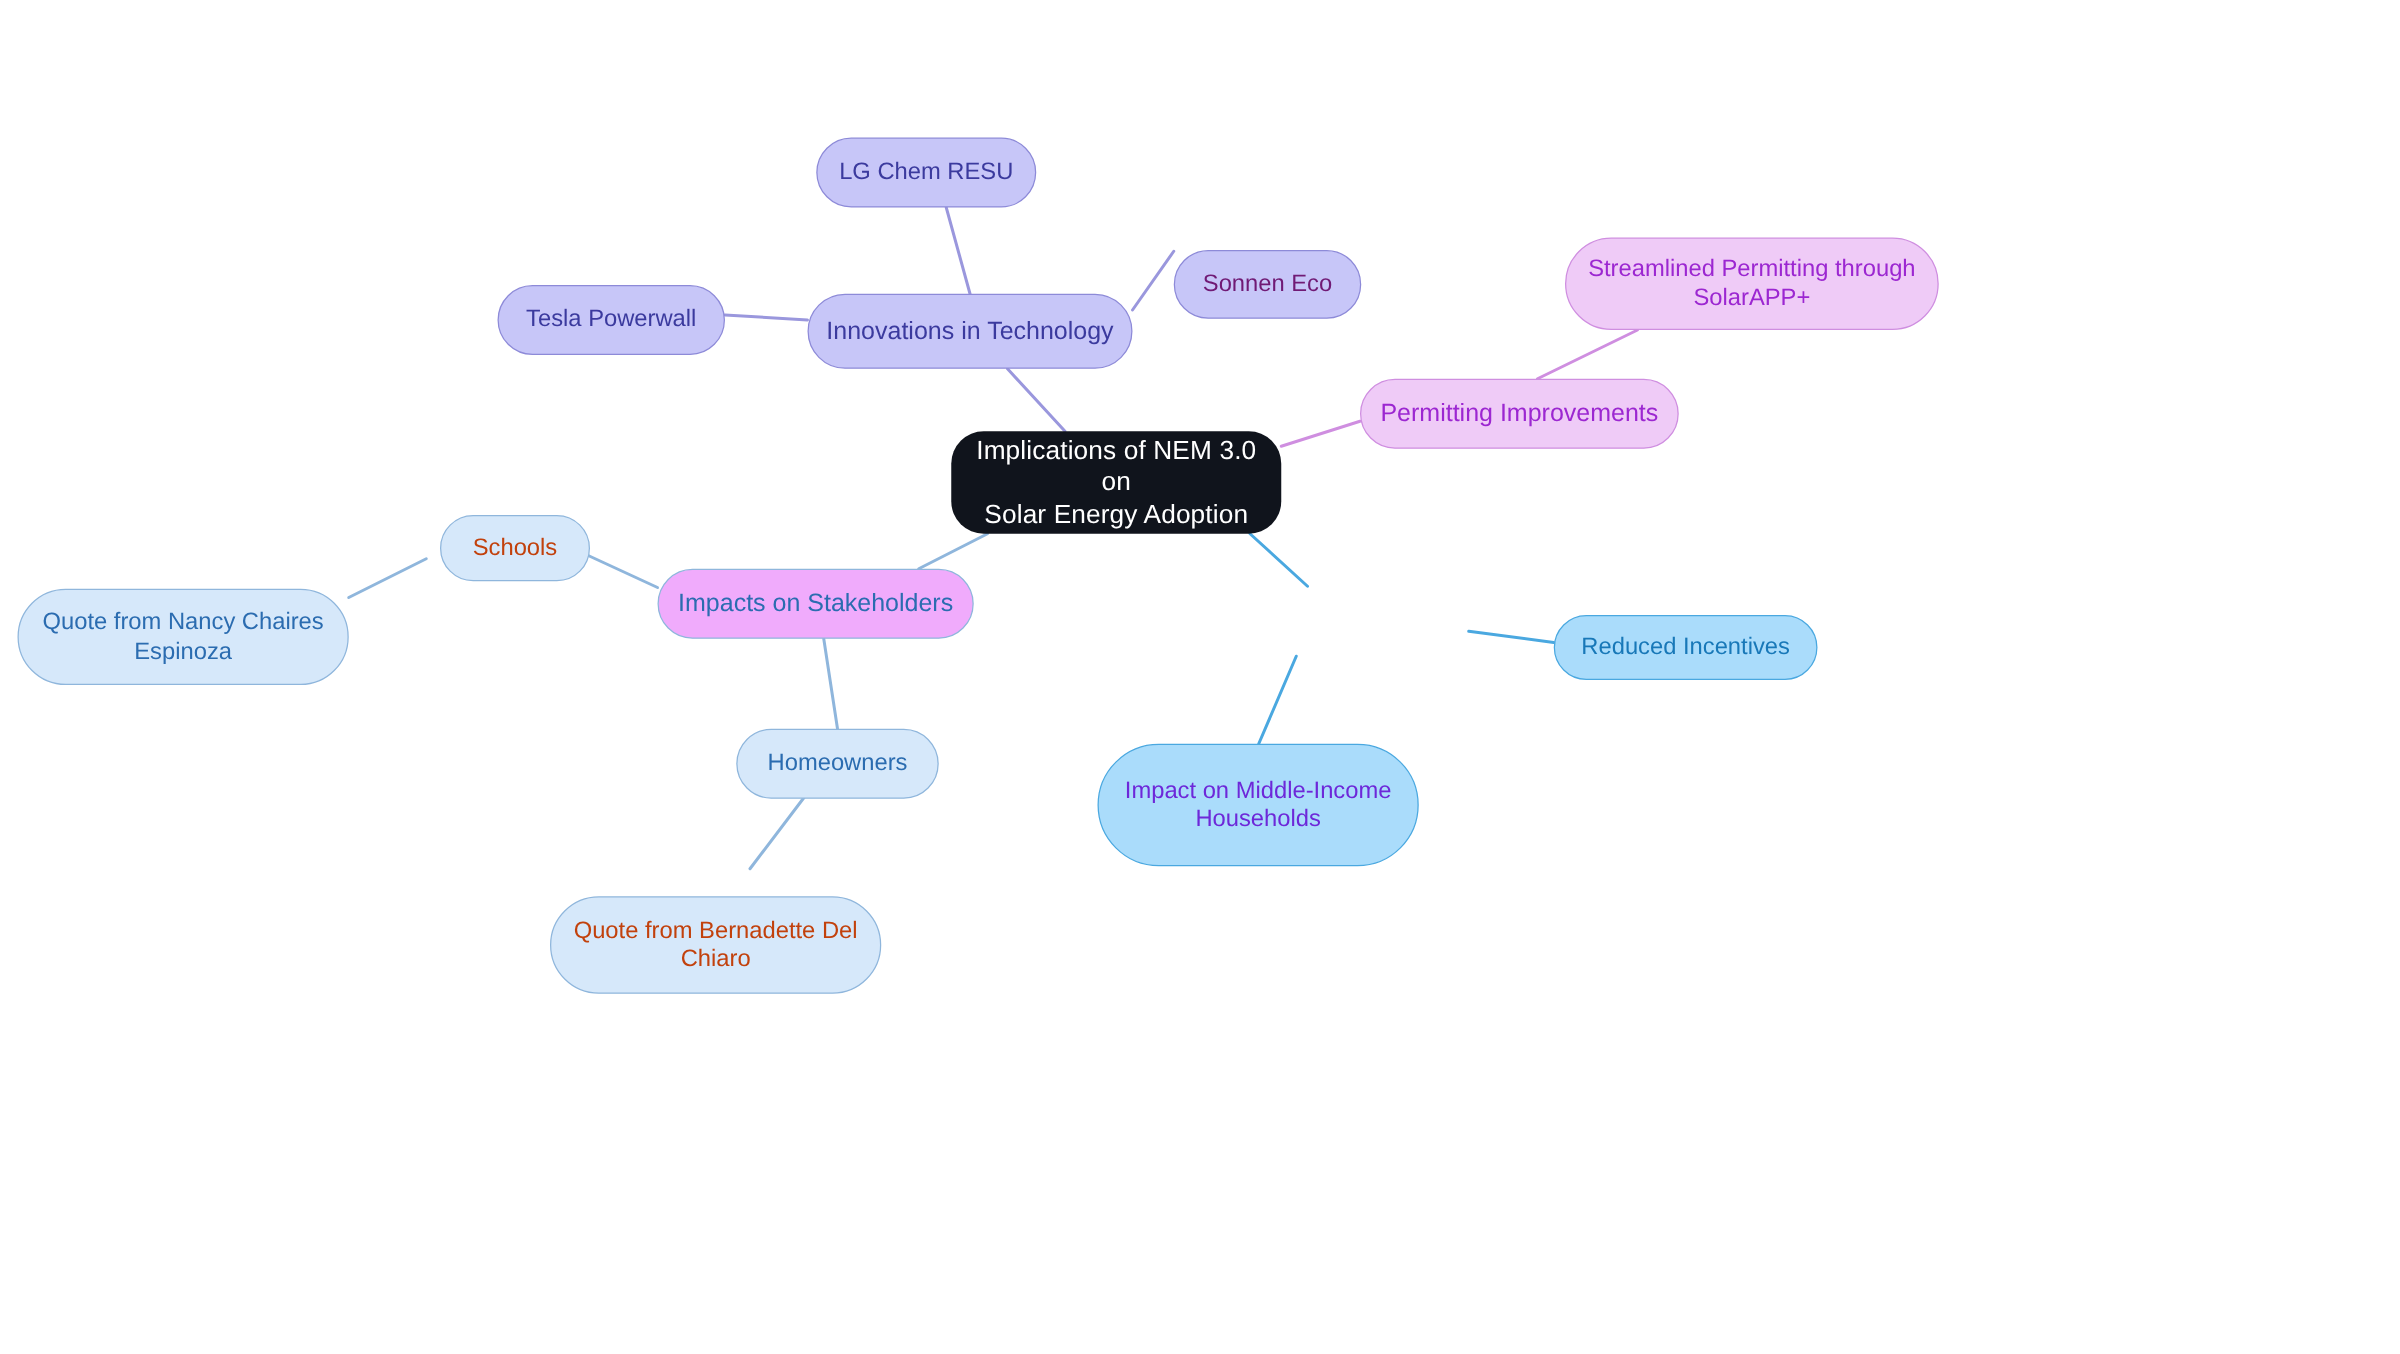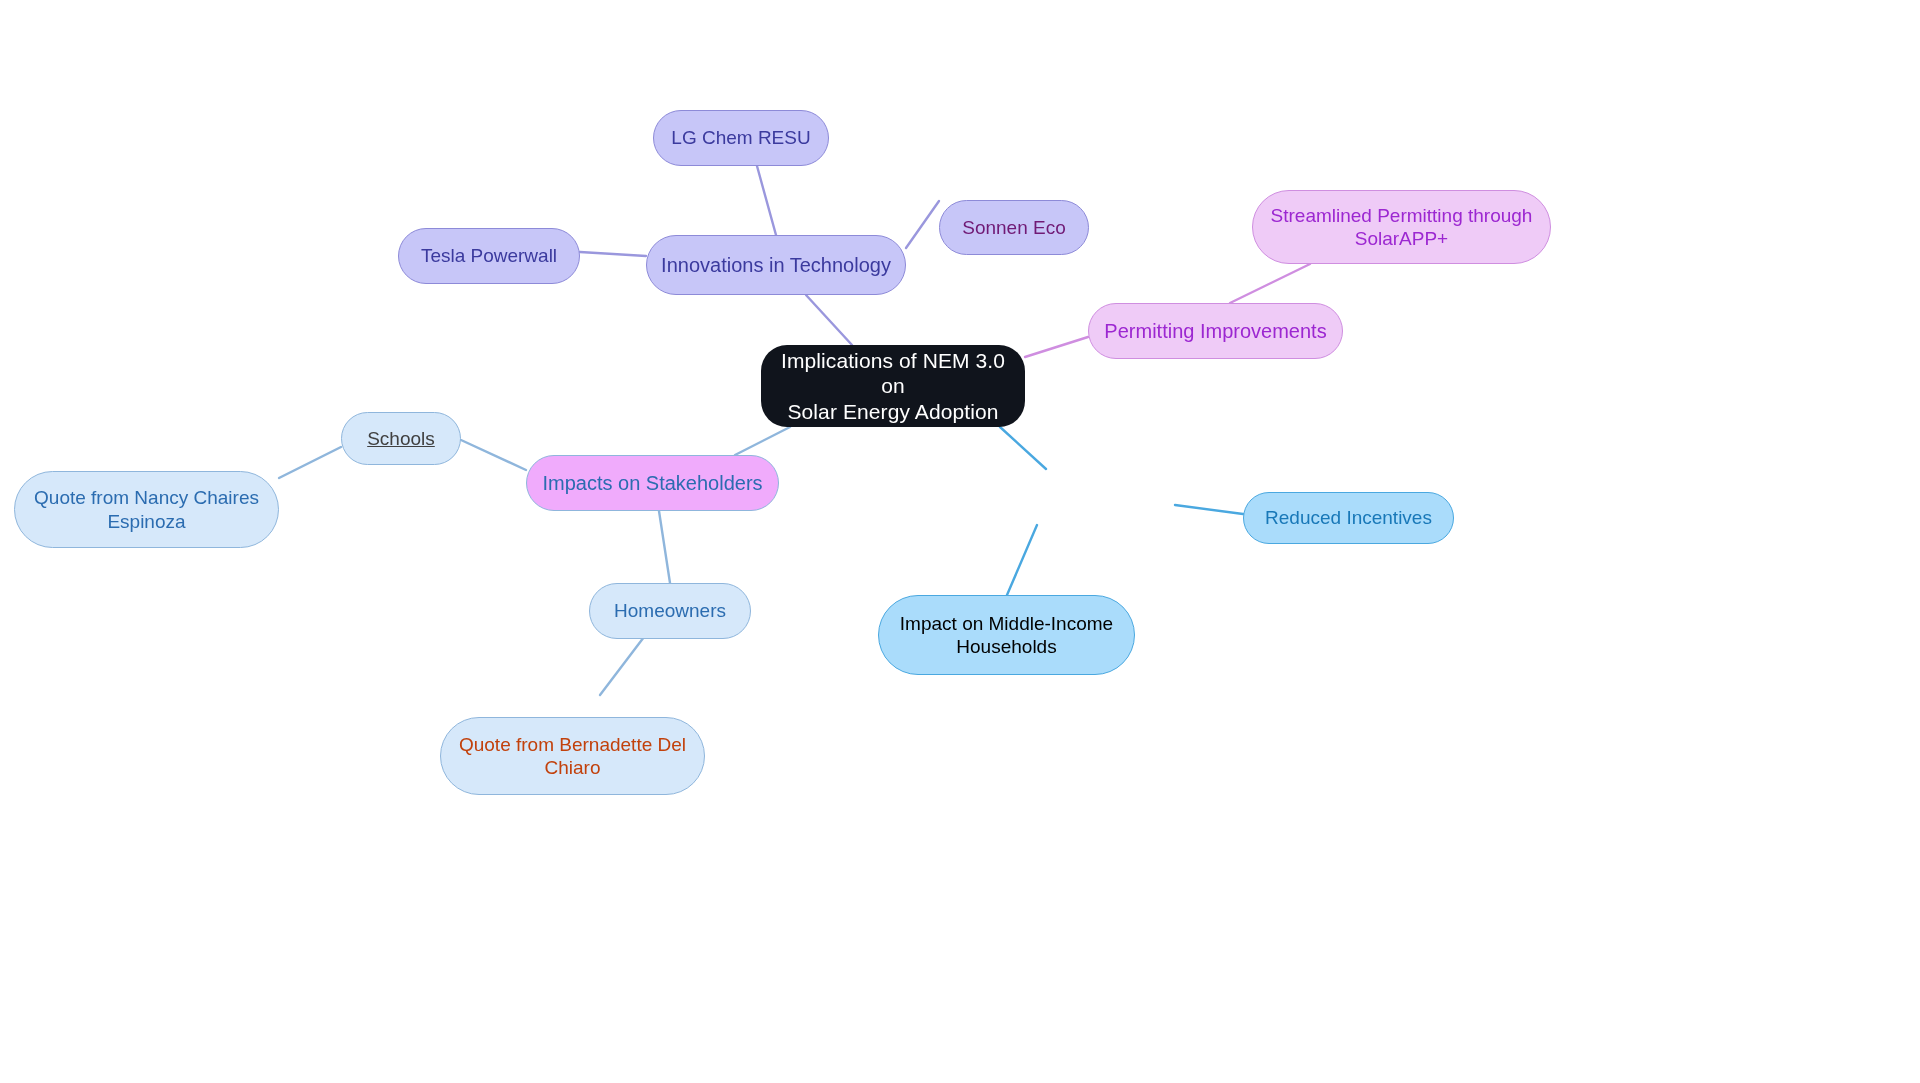--- a/index.html
+++ b/index.html
@@ -79,22 +79,22 @@
 <div class="node node-root" style="left: 761px; top: 345px; width: 264px; height: 82px; font-size: 21px; background: rgb(16, 20, 28); color: rgb(255, 255, 255);"><span class="node-label">Implications of NEM 3.0 on
 Solar Energy Adoption</span></div>
     <div class="node" style="left: 653px; top: 110px; width: 176px; height: 56px; font-size: 19px; background: rgb(199, 198, 248); color: rgb(59, 58, 158); border-color: rgb(141, 138, 216);"><span class="node-label">LG Chem RESU</span></div>
     <div class="node" style="left: 646px; top: 235px; width: 260px; height: 60px; font-size: 20px; background: rgb(199, 198, 248); color: rgb(59, 58, 158); border-color: rgb(141, 138, 216);"><span class="node-label">Innovations in Technology</span></div>
     <div class="node" style="left: 939px; top: 162px; width: 150px; height: 55px; font-size: 19px; background: rgb(199, 198, 248); color: #701a75; border-color: rgb(141, 138, 216); margin-top: 38px;"><span class="node-label">Sonnen Eco</span></div>
     <div class="node" style="left: 398px; top: 228px; width: 182px; height: 56px; font-size: 19px; background: rgb(199, 198, 248); color: rgb(59, 58, 158); border-color: rgb(141, 138, 216);"><span class="node-label">Tesla Powerwall</span></div>
     <div class="node" style="left: 1088px; top: 303px; width: 255px; height: 56px; font-size: 20px; background: rgb(239, 203, 247); color: rgb(156, 39, 209); border-color: rgb(207, 142, 224);"><span class="node-label">Permitting Improvements</span></div>
     <div class="node" style="left: 1252px; top: 190px; width: 299px; height: 74px; font-size: 19px; background: rgb(239, 203, 247); color: rgb(156, 39, 209); border-color: rgb(207, 142, 224);"><span class="node-label">Streamlined Permitting through
 SolarAPP+</span></div>
     <div class="node" style="left: 1243px; top: 492px; width: 211px; height: 52px; font-size: 19px; background: rgb(170, 220, 251); color: rgb(24, 120, 184); border-color: rgb(74, 168, 224);"><span class="node-label">Reduced Incentives</span></div>
-    <div class="node" style="left: 878px; top: 595px; width: 257px; height: 80px; font-size: 19px; background: rgb(170, 220, 251); color: #000000; border-color: rgb(74, 168, 224);"><span class="node-label">Impact on Middle-Income
+    <div class="node" style="left: 878px; top: 595px; width: 257px; height: 98px; font-size: 19px; background: rgb(170, 220, 251); color: #6d28d9; border-color: rgb(74, 168, 224);"><span class="node-label">Impact on Middle-Income
 Households</span></div>
     <div class="node" style="left: 526px; top: 455px; width: 253px; height: 56px; font-size: 20px; background: #f0abfc; color: rgb(43, 108, 176); border-color: rgb(143, 182, 220);"><span class="node-label">Impacts on Stakeholders</span></div>
-    <div class="node" style="left: 341px; top: 412px; width: 120px; height: 53px; font-size: 19px; background: rgb(214, 232, 250); color: #404040; border-color: rgb(143, 182, 220); text-decoration: underline;"><span class="node-label">Schools</span></div>
+    <div class="node" style="left: 352px; top: 412px; width: 120px; height: 53px; font-size: 19px; background: rgb(214, 232, 250); color: #c2410c; border-color: rgb(143, 182, 220);"><span class="node-label">Schools</span></div>
     <div class="node" style="left: 14px; top: 471px; width: 265px; height: 77px; font-size: 19px; background: rgb(214, 232, 250); color: rgb(43, 108, 176); border-color: rgb(143, 182, 220);"><span class="node-label">Quote from Nancy Chaires
 Espinoza</span></div>
     <div class="node" style="left: 589px; top: 583px; width: 162px; height: 56px; font-size: 19px; background: rgb(214, 232, 250); color: rgb(43, 108, 176); border-color: rgb(143, 182, 220);"><span class="node-label">Homeowners</span></div>
     <div class="node" style="left: 440px; top: 717px; width: 265px; height: 78px; font-size: 19px; background: rgb(214, 232, 250); color: #c2410c; border-color: rgb(143, 182, 220); align-items: center;"><span class="node-label">Quote from Bernadette Del
 Chiaro</span></div>
   </div>
 
 </body></html>

